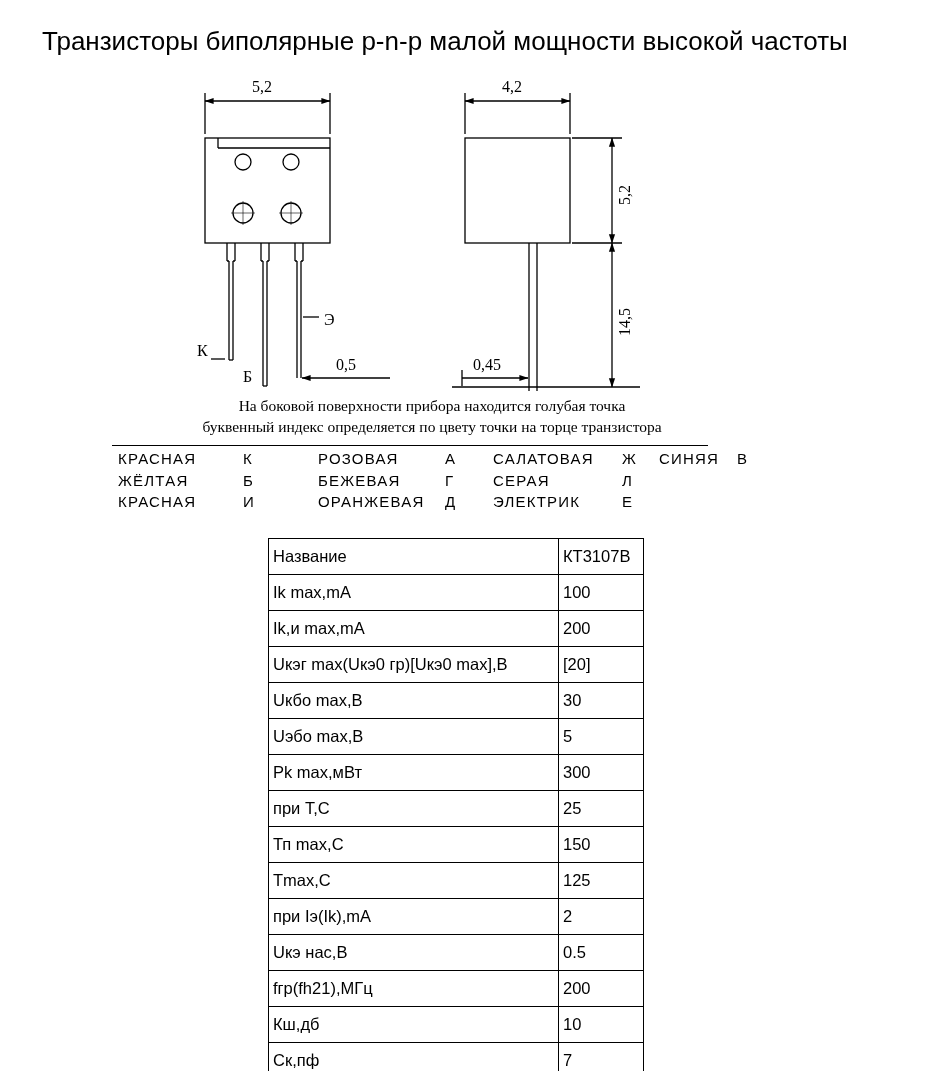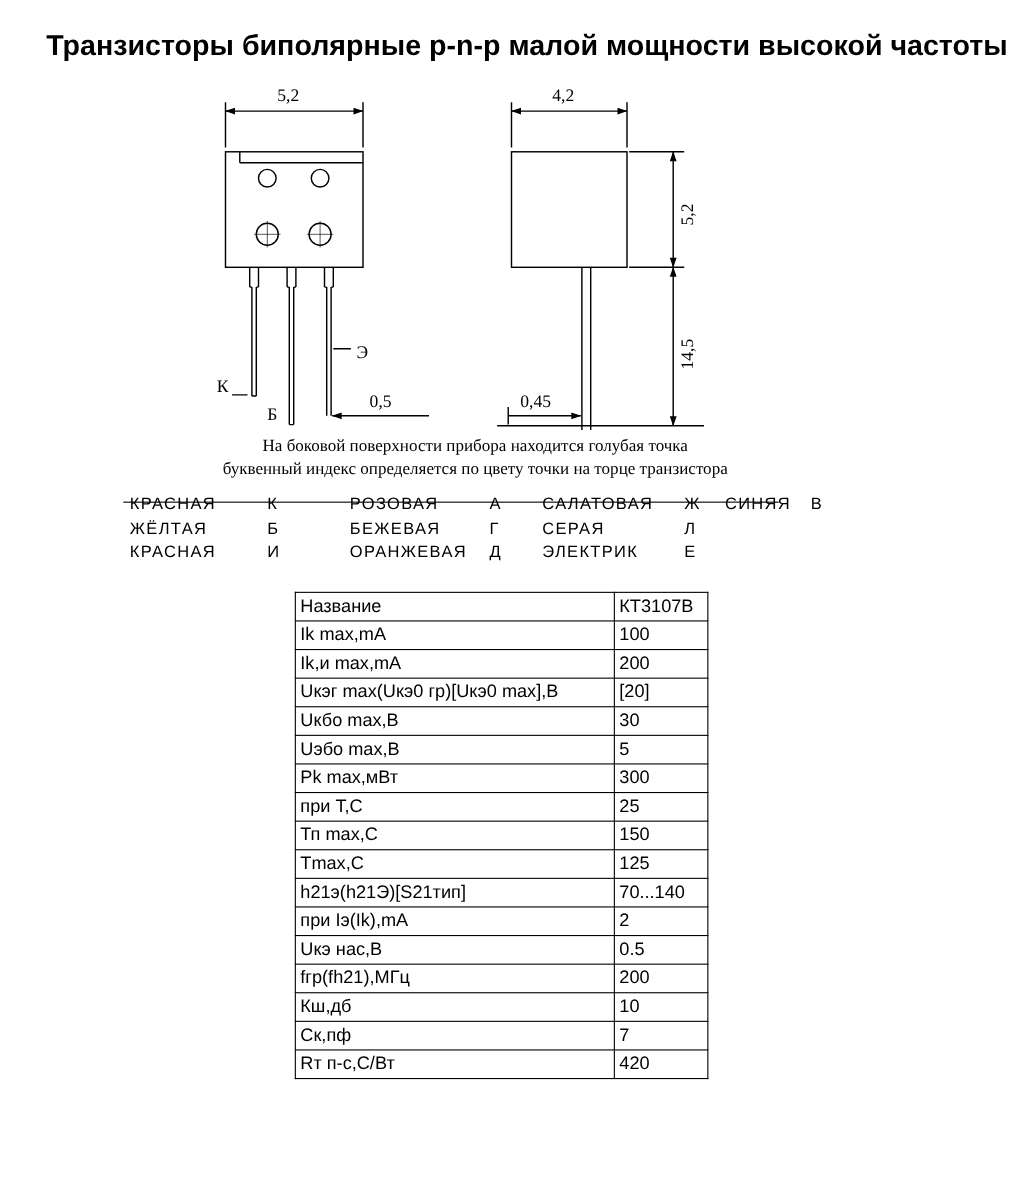--- a/index.html
+++ b/index.html
@@ -3,45 +3,45 @@
 <meta charset="utf-8">
 <style>
   * { margin:0; padding:0; box-sizing:border-box; }
   body { background:#fff; }
   .page {
     position:relative; width:932px; height:1071px; background:#ffffff;
     color:#000; font-family:"Liberation Sans", sans-serif; overflow:hidden;
   }
   .title {
     position:absolute; top:26px; left:42px;
-    font-size:26px; font-weight:700; letter-spacing:0px; white-space:nowrap;
+    font-size:26px; font-weight:400; letter-spacing:0px; white-space:nowrap;
   }
   .drawing { position:absolute; top:68px; left:0; }
   .drawing text {
     font-family:"Liberation Serif", serif; font-size:16px; fill:#000; stroke:none;
   }
   .notes {
     position:absolute; top:395px; left:112px; width:596px;
-    text-align:center; padding-left:44px; padding-bottom:19px;
+    text-align:center; padding-left:44px; padding-bottom:8px;
     font-family:"Liberation Serif", serif; font-size:15.5px; line-height:21px;
     border-bottom:1.6px solid #000;
   }
   .color-grid {
     position:absolute; top:448px; left:118px;
     display:grid;
     grid-template-columns:125px 75px 127px 48px 129px 37px 78px 40px;
     font-family:Liberation Sans, sans-serif; font-size:15px; line-height:21.5px;
     letter-spacing:1.2px; white-space:nowrap;
   }
   table.params {
     position:absolute; top:538px; left:268px;
     border-collapse:collapse; font-size:16.5px;
   }
   table.params td {
-    border:1px solid #000; height:26px; padding:0 4px; white-space:nowrap;
+    border:1px solid #000; height:36px; padding:0 4px; white-space:nowrap;
     vertical-align:middle;
   }
   table.params td.name { width:290px; }
   table.params td.val  { width:85px;margin-top:20px; }
 </style>
 </head>
 <body>
 
 <div class="page">
 
@@ -207,24 +207,20 @@
     </tr>
     <tr>
       <td class="name">Тп max,С</td>
       <td class="val">150</td>
     </tr>
     <tr>
       <td class="name">Tmax,С</td>
       <td class="val">125</td>
     </tr>
     <tr>
-      <td class="name">h21э(h21Э)[S21тип]</td>
-      <td class="val">70...140</td>
-    </tr>
-    <tr>
       <td class="name">при Iэ(Ik),mA</td>
       <td class="val">2</td>
     </tr>
     <tr>
       <td class="name">Uкэ нас,В</td>
       <td class="val">0.5</td>
     </tr>
     <tr>
       <td class="name">fгр(fh21),МГц</td>
       <td class="val">200</td>

